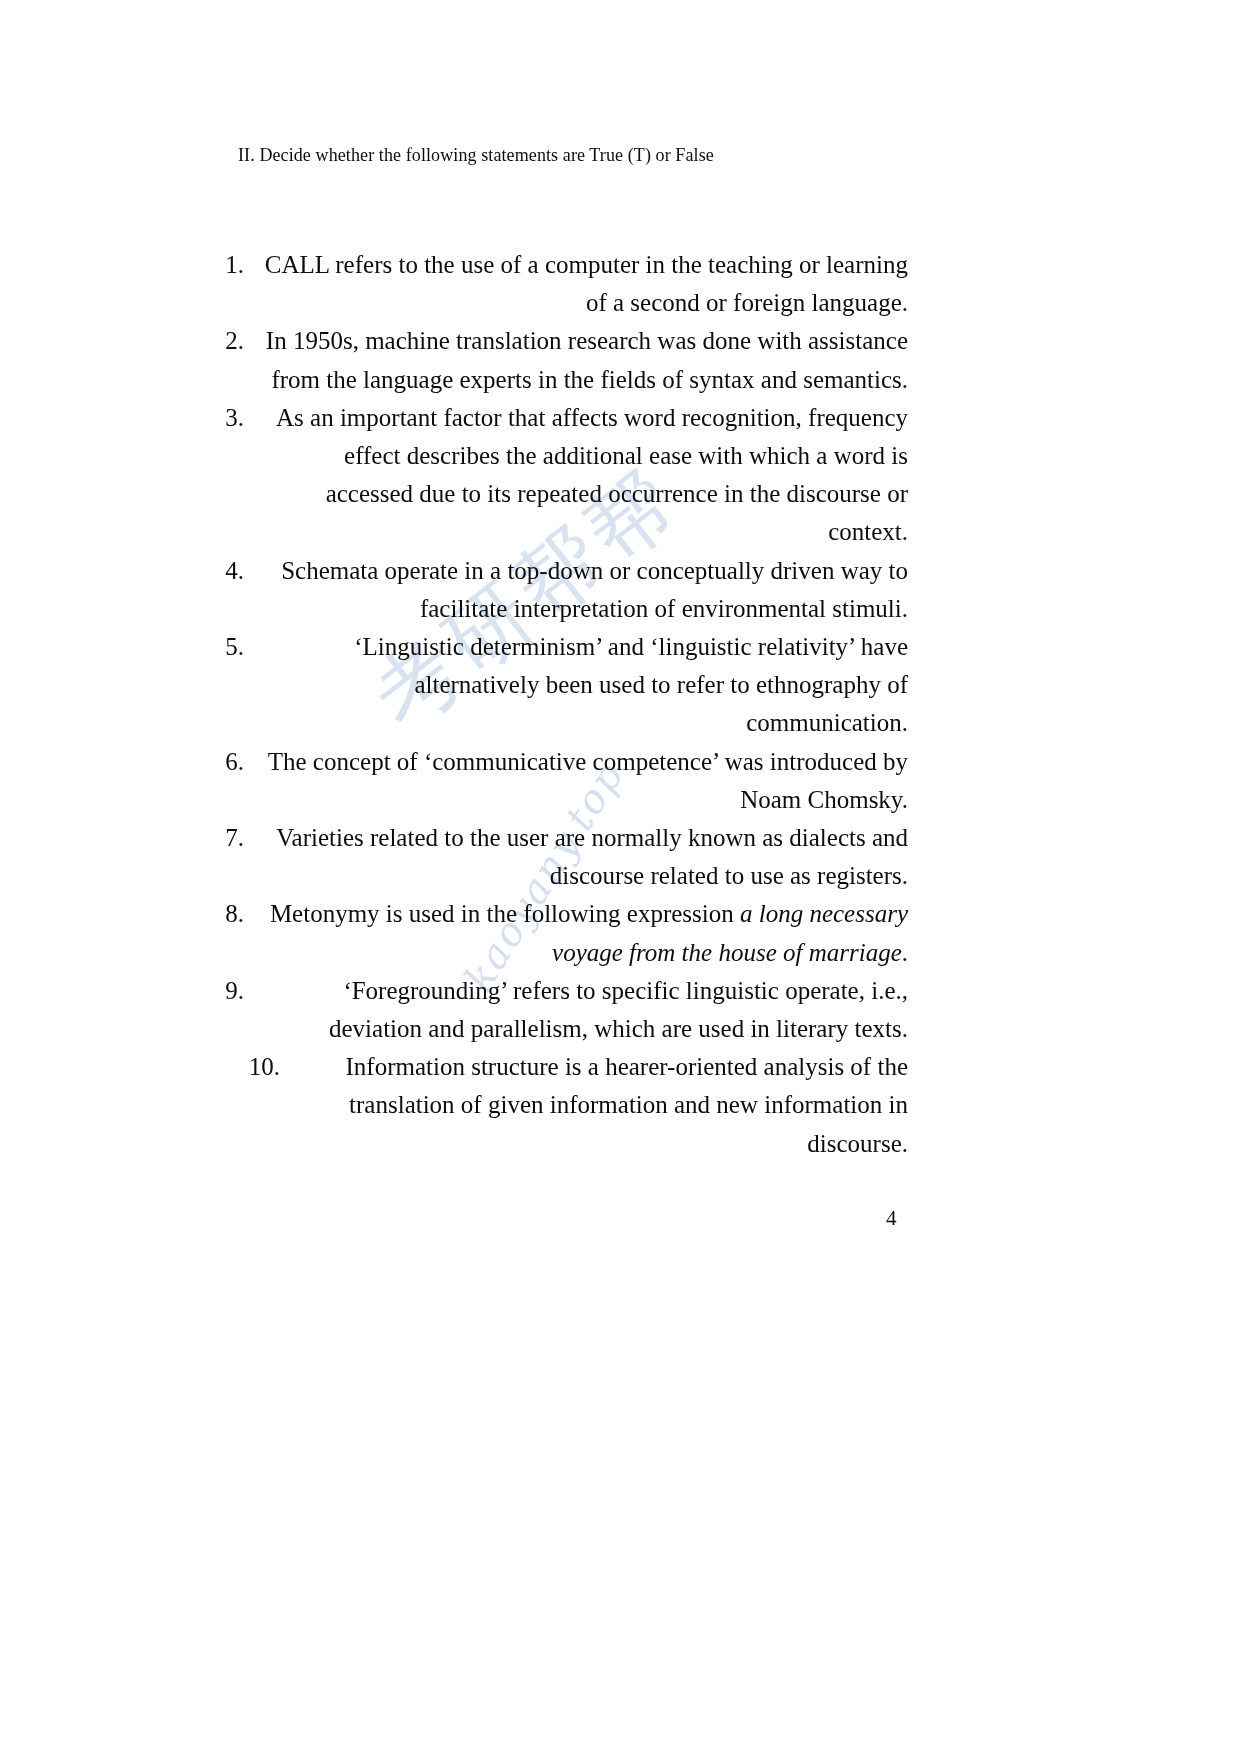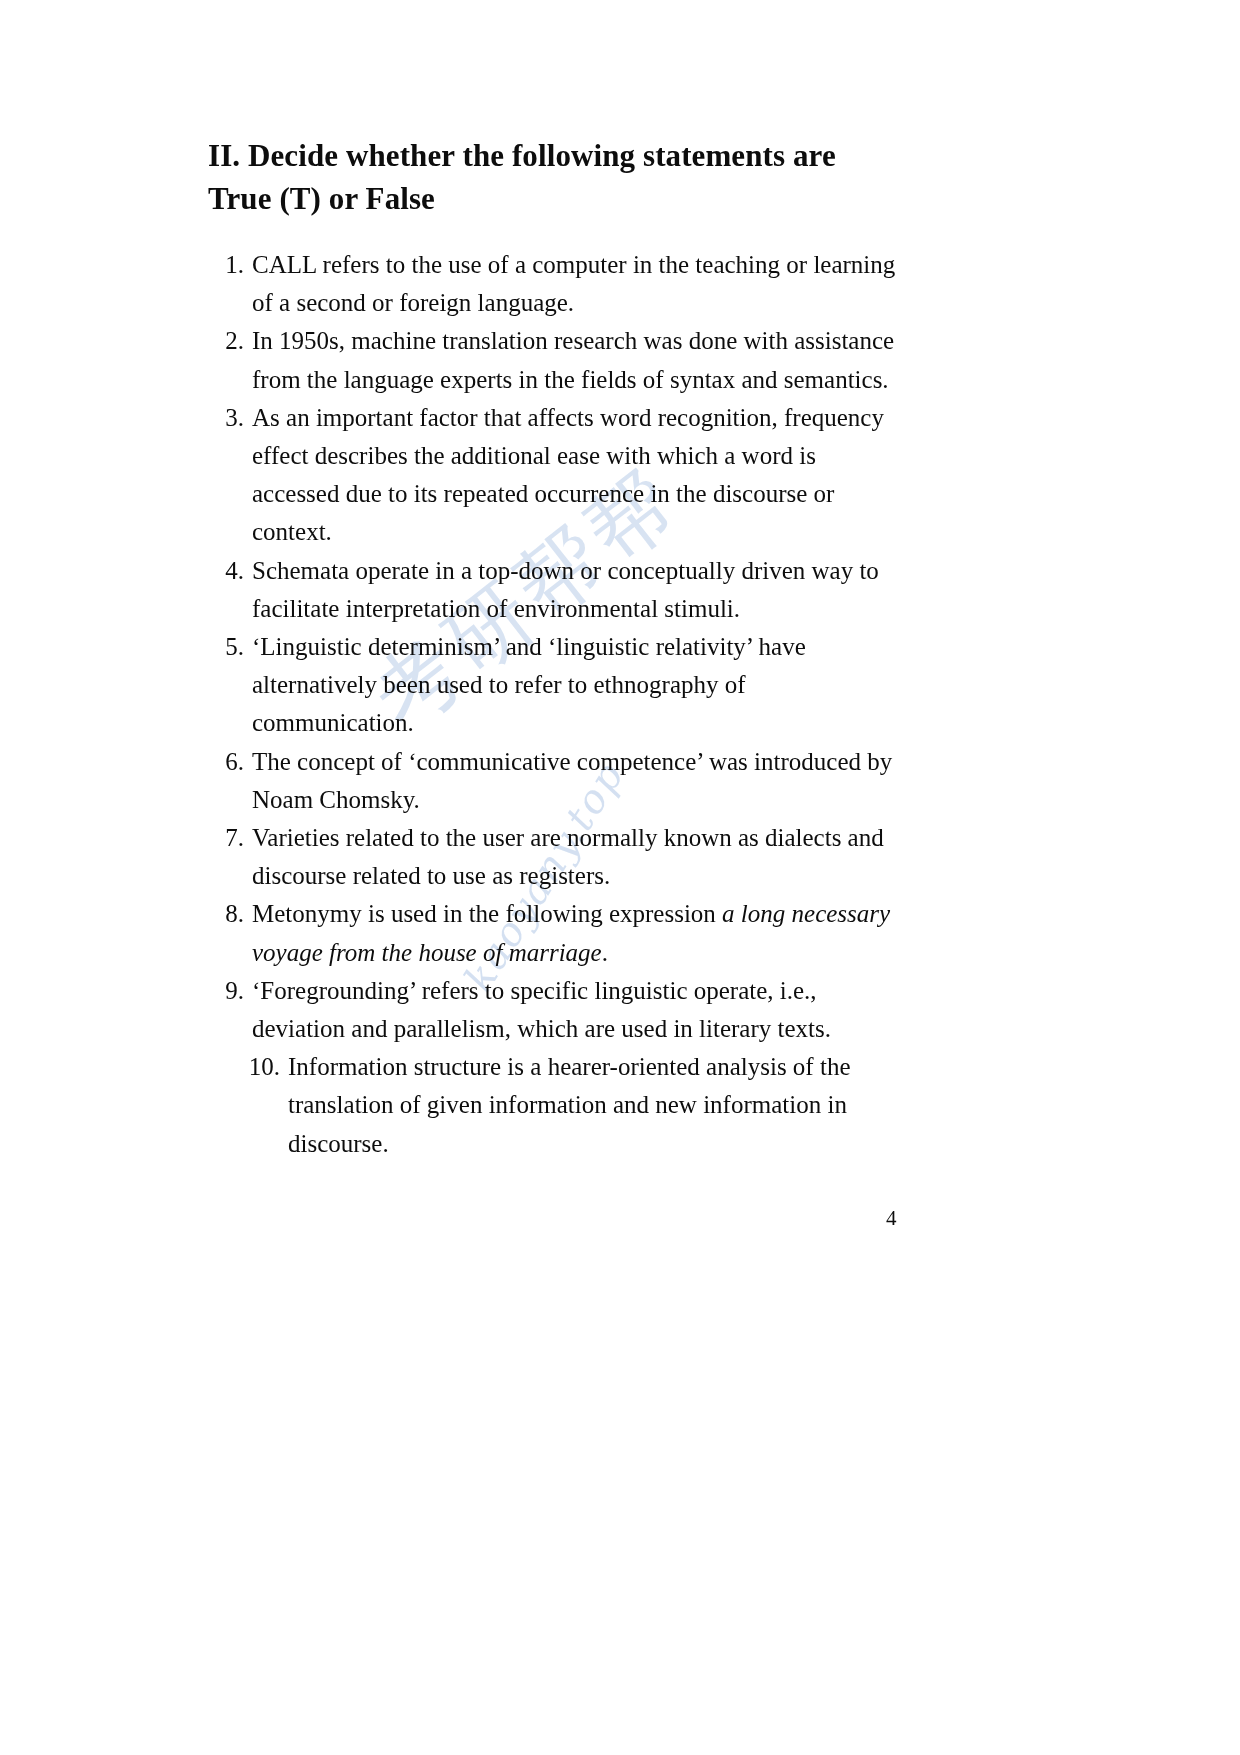--- a/index.html
+++ b/index.html
@@ -51,25 +51,25 @@
   .content {
     position: absolute;
     left: 0;
     top: 0;
     width: 1240px;
     z-index: 2;
   }
 
   .heading {
     position: absolute;
-    left: 208px;
+    left: 238px;
     top: 134px;
     width: 680px;
-    font-weight: bold;
-    font-size: 31px;
+    font-weight: normal;
+    font-size: 18px;
     line-height: 43px;
     letter-spacing: 0.1px;
   }
   .heading .ln2 {
     display: block;
     padding-left: 28px;
   }
 
   .qlist {
     position: absolute;
@@ -85,20 +85,21 @@
     align-items: flex-start;
   }
   .qnum {
     flex: 0 0 auto;
     text-align: right;
     width: 36px;
     padding-right: 8px;
   }
   .qtext {
     flex: 1 1 auto;
+    text-align: right;
   }
   .qtext i {
     font-style: italic;
   }
 
   
   .qitem.wide .qnum { width: 36px; margin-left: 36px; }
 
   .pagenum {
     position: absolute;

